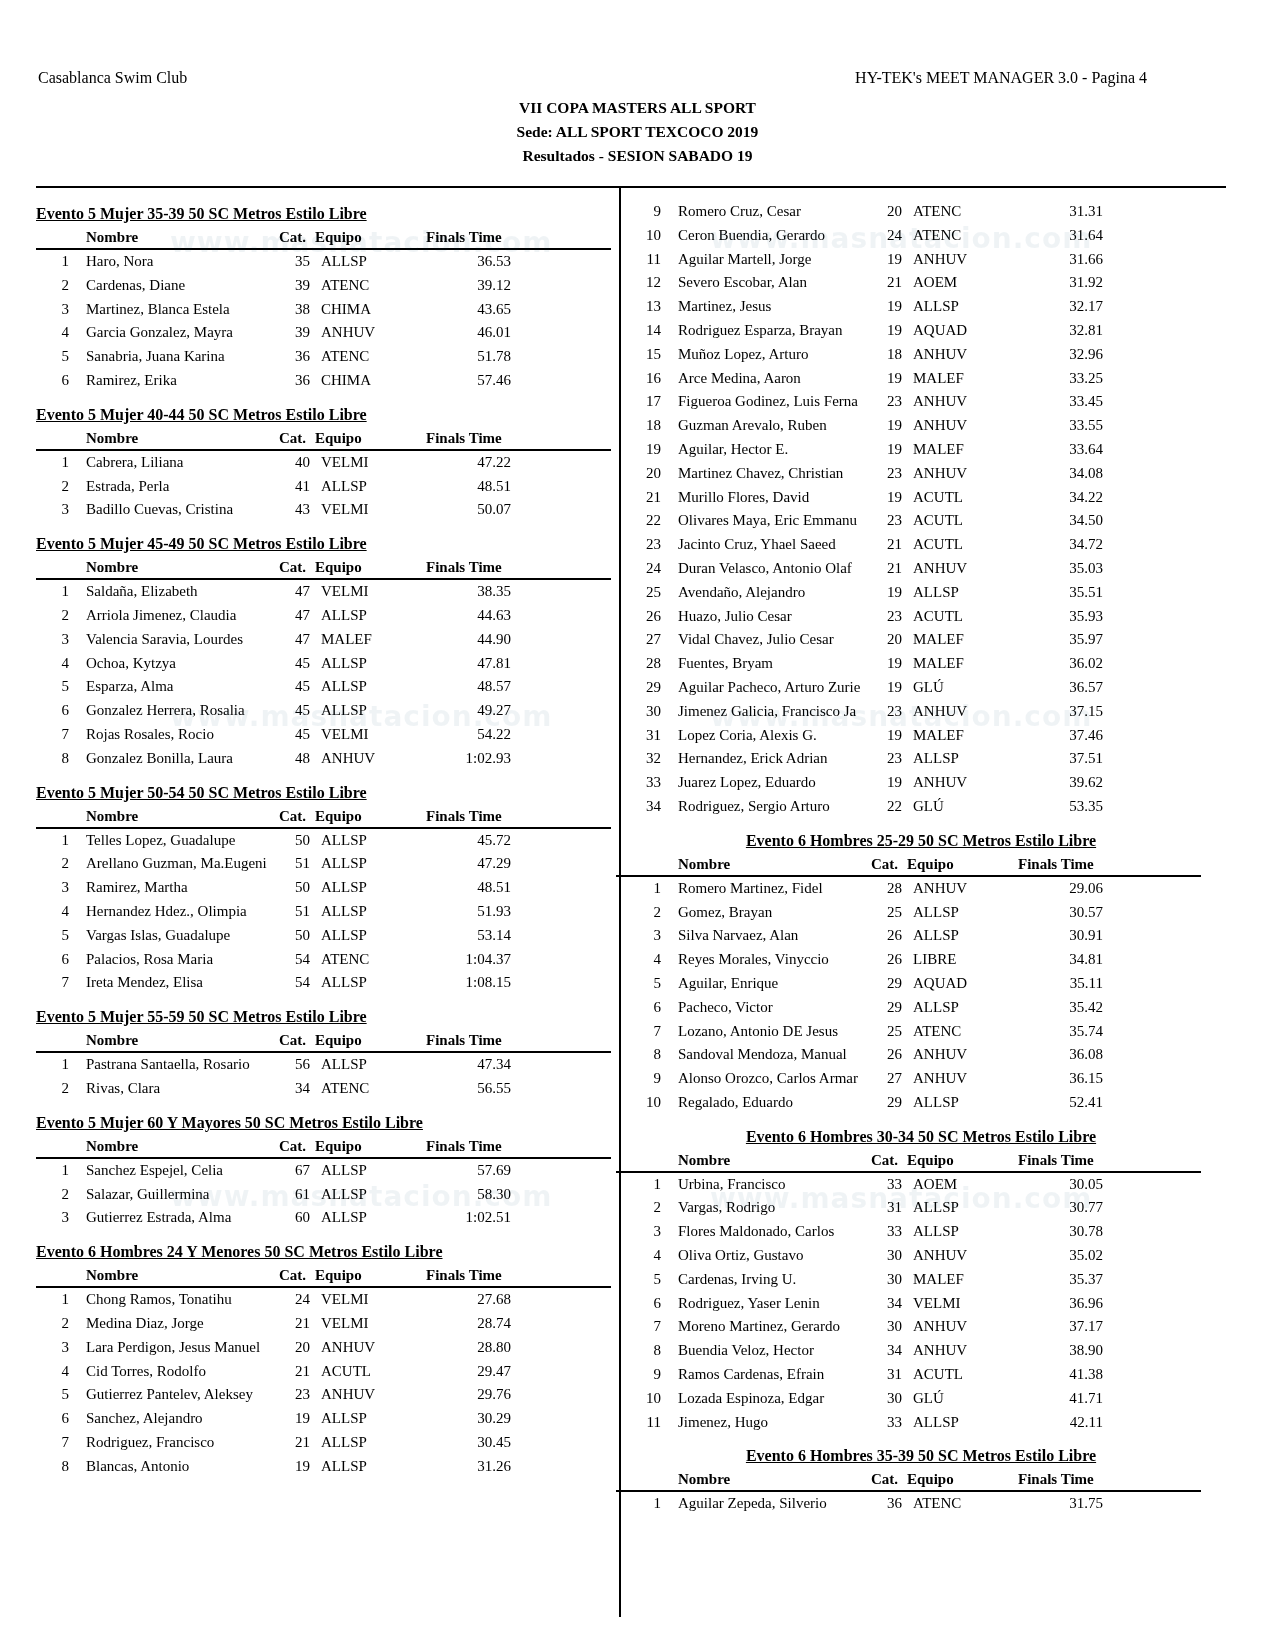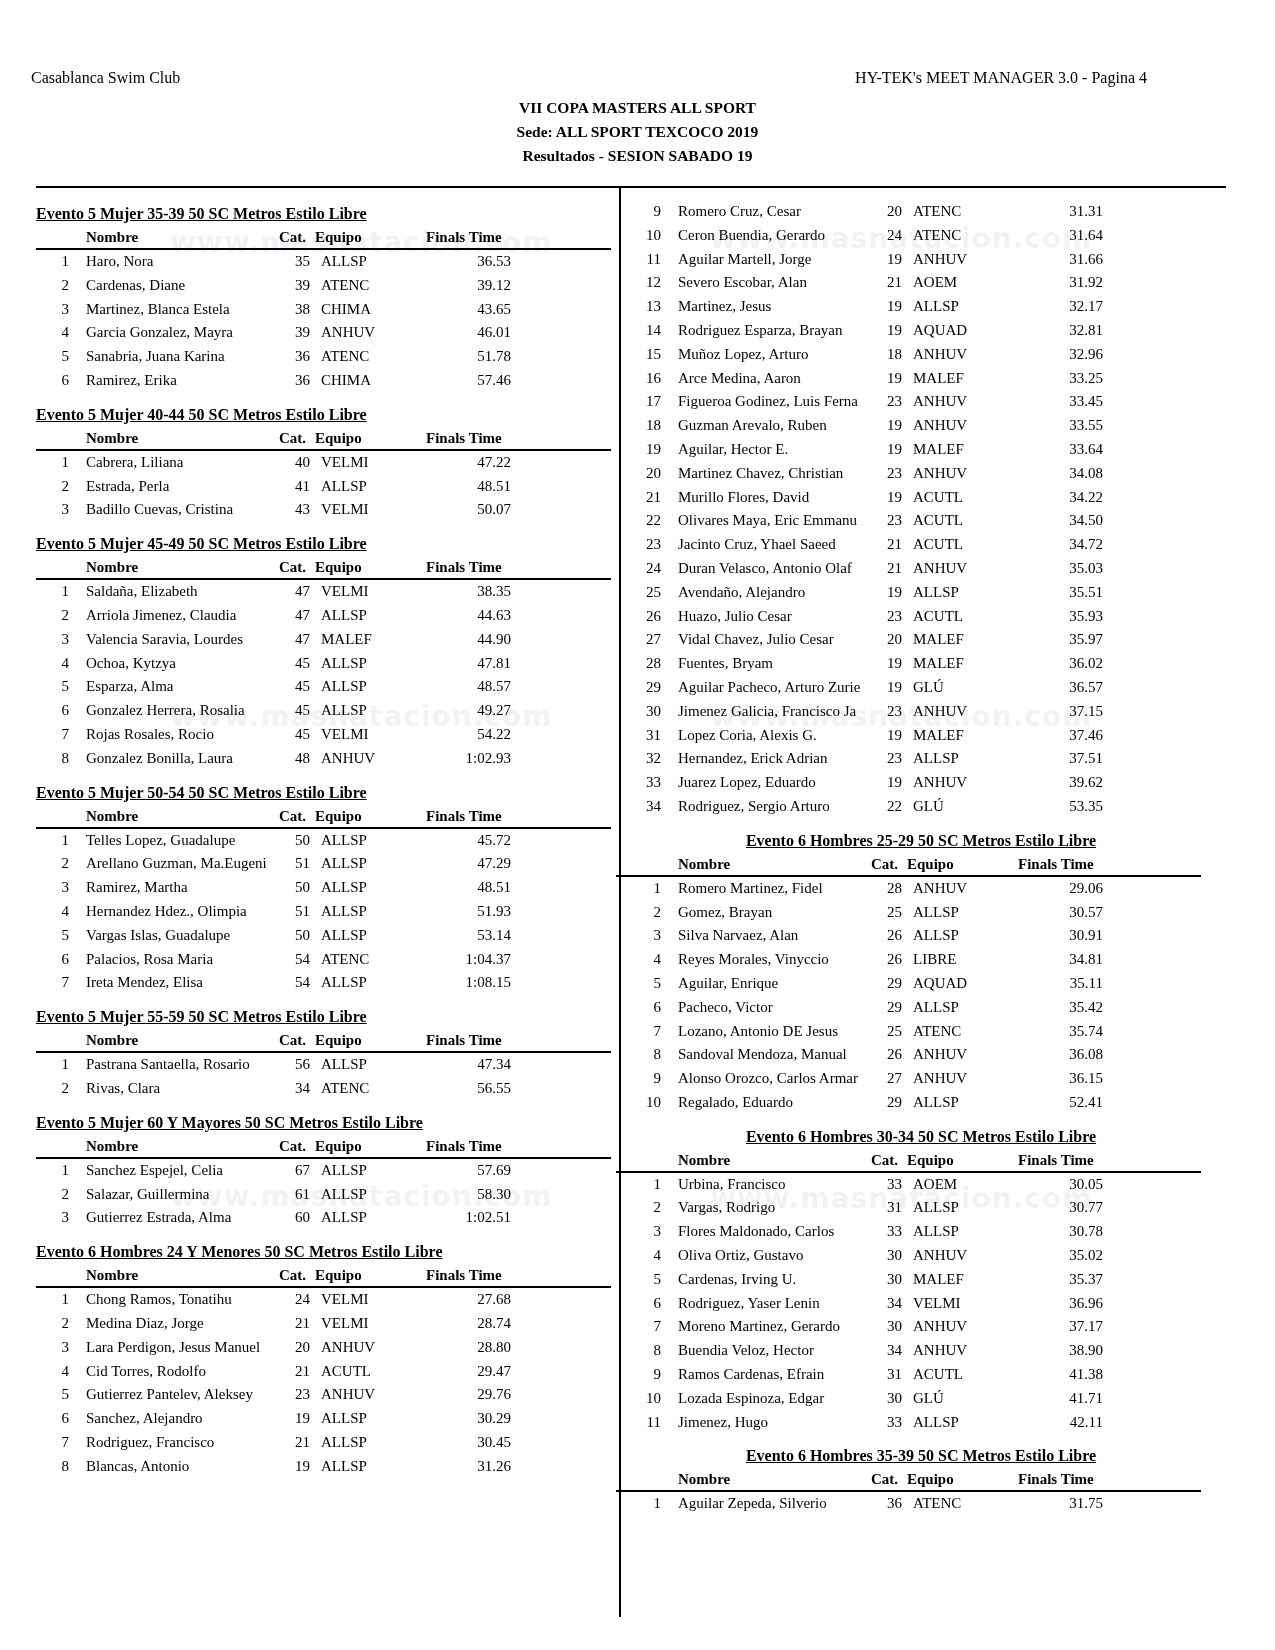--- a/index.html
+++ b/index.html
@@ -1,18 +1,18 @@
 <!DOCTYPE html>
 <html><head>
 <meta charset="utf-8">
 <style>
   html, body { margin:0; padding:0; background:#ffffff; }
   body { width:1275px; height:1650px; position:relative; overflow:hidden;
          font-family:"Liberation Serif","DejaVu Serif",serif; color:#000; }
-  .hdr-left { position:absolute; left:31px; top:69px; font-size:16px; }
+  .hdr-left { position:absolute; left:38px; top:69px; font-size:16px; }
   .hdr-right { position:absolute; right:128px; top:69px; font-size:16px; }
   .titles { position:absolute; left:0; width:1275px; top:96px; text-align:center; }
   .titles div { font-size:15.5px; font-weight:bold; height:24px; line-height:24px; }
   .topline { position:absolute; left:36px; width:1190px; top:186px; border-top:2px solid #000; }
   .divider { position:absolute; left:619px; top:187px; height:1430px; border-left:2px solid #000; }
   .col { position:absolute; top:200px;text-decoration:underline; }
   .col.left { left:36px; width:575px; }
   .col.right { left:628px; width:598px; }
   .event { margin-bottom:0; }
   .event-title { font-weight:bold; font-size:16px; height:24px; line-height:24px; margin-top:10px; white-space:nowrap; }

